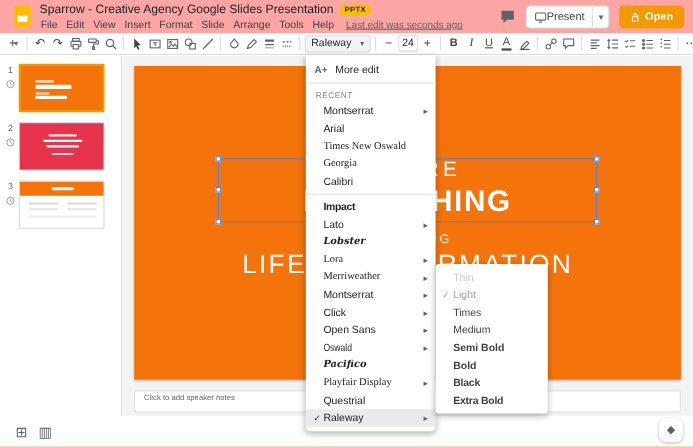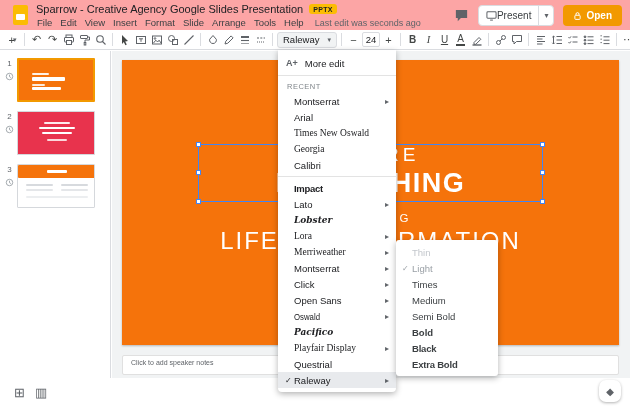--- a/index.html
+++ b/index.html
@@ -6,23 +6,23 @@
   html,body{width:630px;height:406px;overflow:hidden}
   body{font-family:"Liberation Sans",sans-serif;background:#fff;position:relative;color:#202124}
 
   
   .header{position:absolute;top:0;left:0;right:0;height:30px;background:#fca5a5;z-index:5}
   .app-icon{position:absolute;left:13px;top:5px;width:15px;height:20px;background:#FBBC04;border-radius:2px}
   .app-icon .inner{position:absolute;left:3px;top:9px;width:9px;height:6px;background:#fff;border-radius:1px}
   .title-row{position:absolute;left:36px;top:3px;display:flex;align-items:center;gap:6px}
   .doc-title{font-size:11px;color:#202124;white-space:nowrap}
   .badge{background:#FBBC04;color:#202124;font-size:7px;font-weight:bold;padding:1.5px 4px;border-radius:3px;letter-spacing:.3px}
-  .menu-row{position:absolute;left:33px;top:16.5px;display:flex;align-items:flex-end;font-size:9.5px;color:#3c4043}
+  .menu-row{position:absolute;left:33px;top:16.5px;display:flex;align-items:flex-start;font-size:9.5px;color:#3c4043}
   .menu-item{padding:0 4px;cursor:default}
-  .last-edit{color:#5f6368;margin-left:7px;font-size:9px;white-space:nowrap}
+  .last-edit{color:#5f6368;text-decoration:underline;margin-left:7px;font-size:9px;white-space:nowrap}
   .header-right{position:absolute;right:8px;top:5px;display:flex;align-items:center;gap:9px}
   .hbtn{display:flex;align-items:center;justify-content:center}
   .present-btn{display:flex;align-items:center;border:1px solid #dadce0;border-radius:4px;height:21px;font-size:10px;color:#3c4043;background:#fff}
   .present-main{display:flex;align-items:flex-end;gap:0;padding:0 7px}
   .present-caret{border-left:1px solid #dadce0;padding:0 5px;font-size:8px;color:#5f6368;height:100%;display:flex;align-items:center}
   .share-btn{display:flex;align-items:center;gap:4px;background:#F29900;color:#fff;border-radius:4px;height:21px;padding:0 10px;font-size:10px;font-weight:bold}
 
   
   .toolbar{position:absolute;top:30px;left:0;right:0;height:20px;background:#fff;border-bottom:1px solid #dadce0;display:flex;align-items:center;padding:0 5px;gap:1px;z-index:5}
   .tbtn{min-width:15px;height:16px;display:flex;align-items:center;justify-content:center;font-size:11px;color:#444746;border-radius:2px;flex:0 0 auto}
@@ -79,21 +79,21 @@
   .f-cond{transform:scaleX(.82);transform-origin:left center;font-weight:500}
 
   
   .weight-menu{position:absolute;left:396px;top:240px;width:102px;background:#fff;box-shadow:0 2px 6px rgba(0,0,0,.3);border-radius:3px;z-index:31;padding:4px 0}
   .wi{height:16px;display:flex;align-items:center;padding:0 6px;font-size:9.5px;color:#3c4043}
   .wi .check{width:10px;font-size:8px;flex:0 0 auto}
   .w-thin{color:#c3c7cc}
   .w-xlight{color:#b7bbc1}
   .w-light{color:#9aa0a6}
   .w-medium{font-weight:500}
-  .w-semibold{font-weight:400}
+  .w-semibold{font-weight:700}
   .w-bold{font-weight:700}
   .w-xbold{font-weight:800;letter-spacing:-.2px}
   .w-black{font-weight:900;letter-spacing:-.2px}
 </style>
 </head>
 <body>
 
 <div class="header">
   <div class="app-icon">
       <div class="inner"></div>

